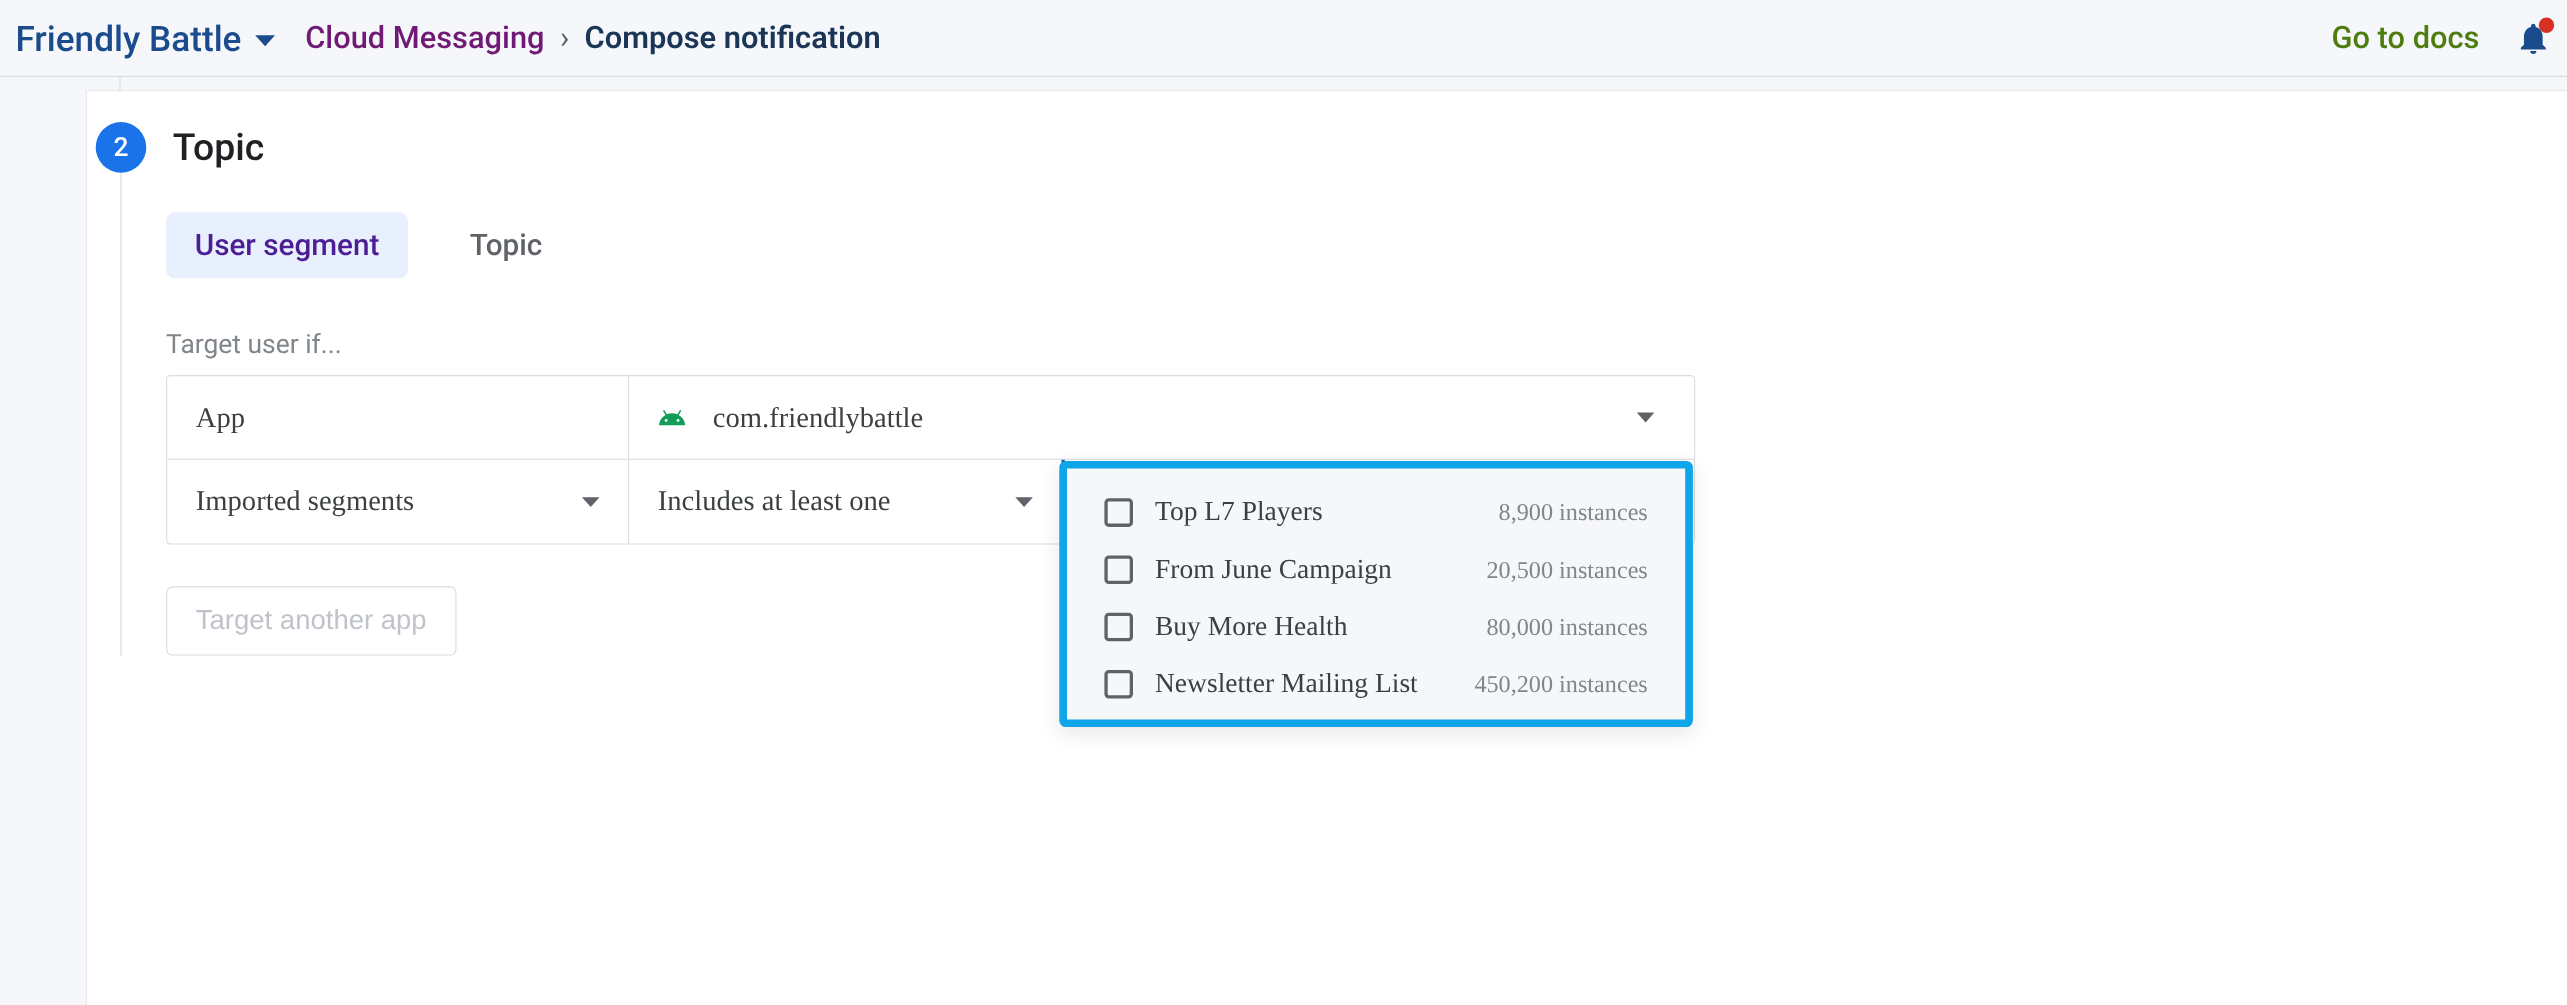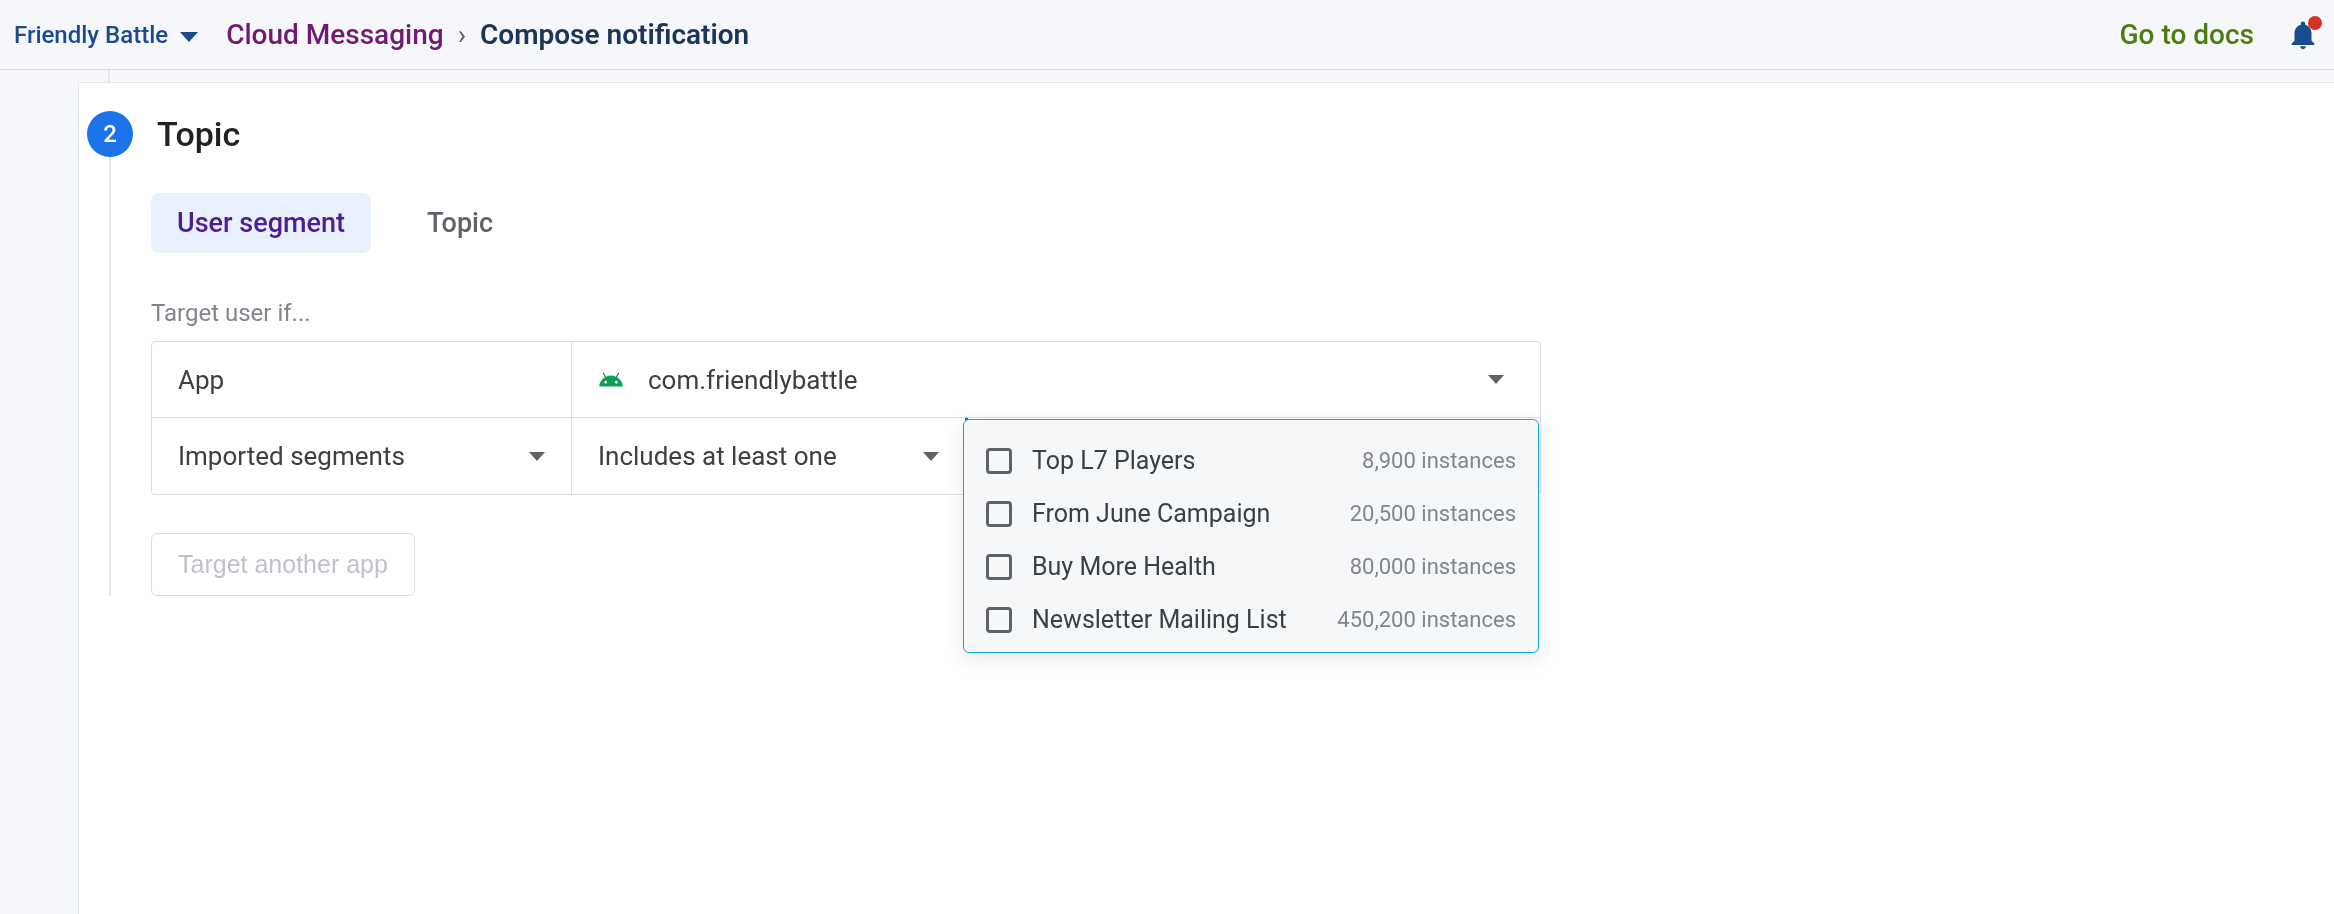--- a/index.html
+++ b/index.html
@@ -23,21 +23,21 @@
   .header-left {
     display: flex;
     align-items: center;
     gap: 28px;
   }
   .project-selector {
     display: flex;
     align-items: center;
     gap: 12px;
     color: #1a4b8c;
-    font-size: 24px;
+    font-size: 32px;
     font-weight: 500;
     cursor: pointer;
   }
   .caret-down-icon {
     width: 0; height: 0;
     border-left: 9px solid transparent;
     border-right: 9px solid transparent;
     border-top: 10px solid #1a4b8c;
     margin-top: 4px;
   }
@@ -164,41 +164,41 @@
     background: #fff;
     cursor: pointer;
     display: inline-block;
   }
   .dropdown {
     position: absolute;
     left: 812px;
     top: 2px;
     width: 576px;
     background: #f6f7f8;
-    border: 1px solid #0ea5e9;
+    border: 7px solid #0ea5e9;
     border-radius: 6px;
     box-shadow: 0 6px 18px rgba(60,64,67,.12);
-    padding: 14px 0 6px;
+    padding: 14px 12px 6px;
     z-index: 5;
   }
   .dd-item {
     display: flex; align-items: center;
     padding: 12px 22px;
     gap: 20px;
     cursor: pointer;
   }
   .dd-check {
     width: 26px; height: 26px;
     border: 3px solid #5f6368;
     border-radius: 4px;
     flex-shrink: 0;
   }
   .dd-label { font-size: 25px; color: #3c4043; flex: 1; }
   .dd-count { font-size: 22px; color: #80868b; }
-  .rel-wrap { position: relative; }
+  .rel-wrap { position: relative; font-family: Liberation Serif, serif; }
 </style>
 </head>
 <body>
 
 <div class="header">
   <div class="header-left">
     <div class="project-selector">
       <span>Friendly Battle</span>
       <span class="caret-down-icon"></span>
     </div>

